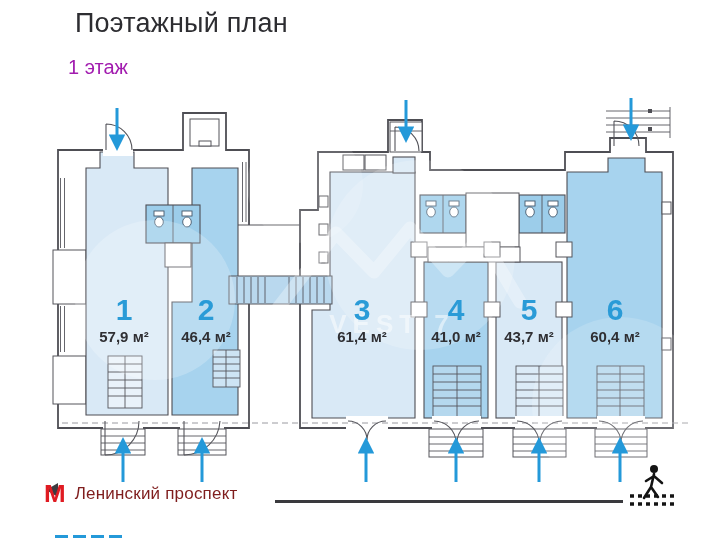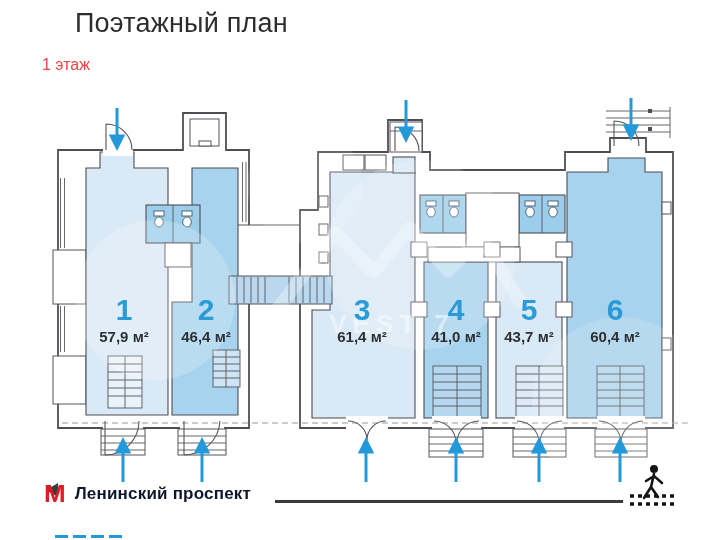--- a/index.html
+++ b/index.html
@@ -1,35 +1,35 @@
 <!DOCTYPE html>
 <html><head>
 <meta charset="utf-8">
 <style>
   html,body{margin:0;padding:0;background:#fff;}
   #stage{position:relative;width:720px;height:540px;background:#fff;overflow:hidden;
          font-family:"Liberation Sans",sans-serif;}
   .title{position:absolute;left:55px;top:8px;font-size:27px;font-weight:400;color:#2d2d31;letter-spacing:.2px;margin-left:20px;}
-  .subtitle{position:absolute;left:42px;top:56px;font-size:16px;color:#ef4444;}
+  .subtitle{position:absolute;left:68px;top:56px;font-size:20px;color:#a21caf;}
   svg{position:absolute;left:0;top:0;}
   .wall{fill:#ffffff;stroke:#4e4e54;stroke-width:1.8;}
   .fill-light{fill:#d9e9f6;stroke:#4e4e54;stroke-width:1.1;}
   .fill-dark{fill:#a7d3ee;stroke:#4e4e54;stroke-width:1.1;}
   .fill-wc{fill:#9ccdea;stroke:#4e4e54;stroke-width:1.1;}
   .thin{stroke:#55555b;stroke-width:.9;fill:none;}
   .door{stroke:#55555b;stroke-width:1.1;fill:none;}
   .whitebox{fill:#fff;stroke:#55555b;stroke-width:1;}
   .arrow{stroke:#2499d9;stroke-width:3;fill:none;}
   .unum{font-family:"Liberation Sans",sans-serif;font-weight:bold;font-size:30px;fill:#2a9bd7;text-anchor:middle;}
   .uarea{font-family:"Liberation Sans",sans-serif;font-weight:bold;font-size:15px;fill:#2f2f33;text-anchor:middle;}
   .wmtext{font-family:"Liberation Sans",sans-serif;font-weight:bold;font-size:26px;fill:#ffffff;opacity:.5;
           text-anchor:middle;letter-spacing:6px;}
   .legend{position:absolute;left:44px;top:481px;display:flex;align-items:center;gap:9px;}
   .metro-m{font-size:26px;font-weight:bold;color:#e01b22;line-height:1;transform:scaleY(.92);}
-  .station{font-size:17px;font-weight:bold;color:#0f172a;letter-spacing:.2px;}
+  .station{font-size:17px;font-weight:normal;color:#7f1d1d;letter-spacing:.2px;}
   .street-line{position:absolute;left:275px;top:500px;width:348px;height:2.5px;background:#3a3a3e;}
   .dots{position:absolute;left:55px;top:535px;display:flex;gap:5px;}
   .dots span{width:13px;height:3px;background:#2499d9;display:block;}
 </style>
 </head>
 <body>
 
 <div id="stage">
 
   <div class="title">Поэтажный план</div>

